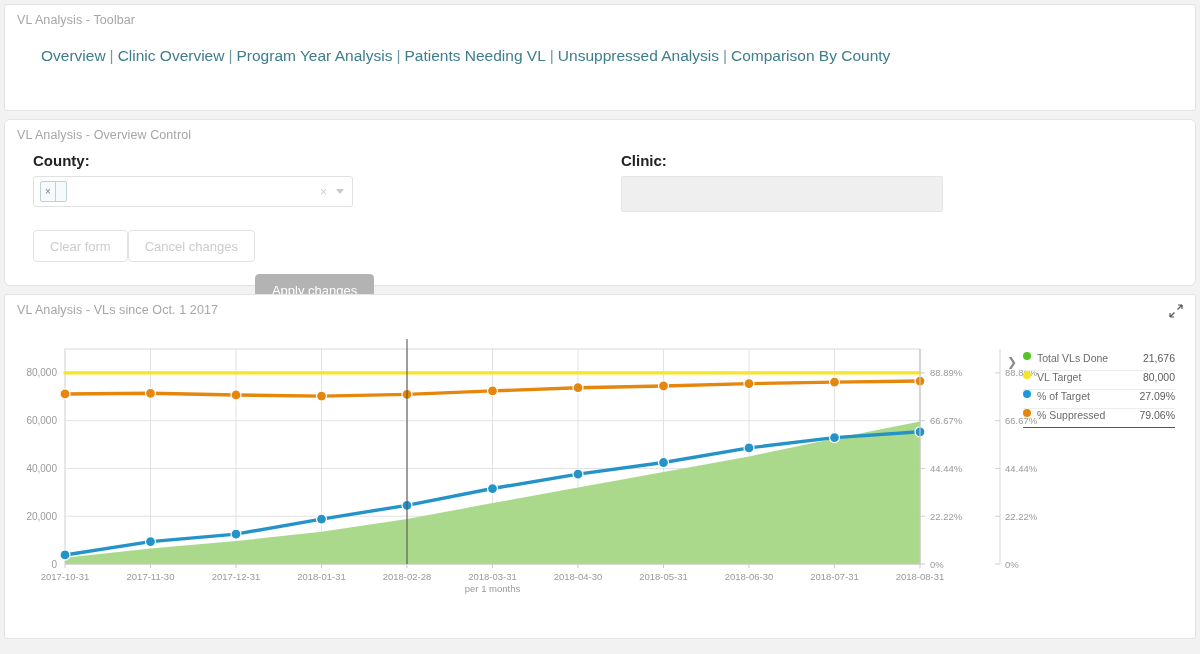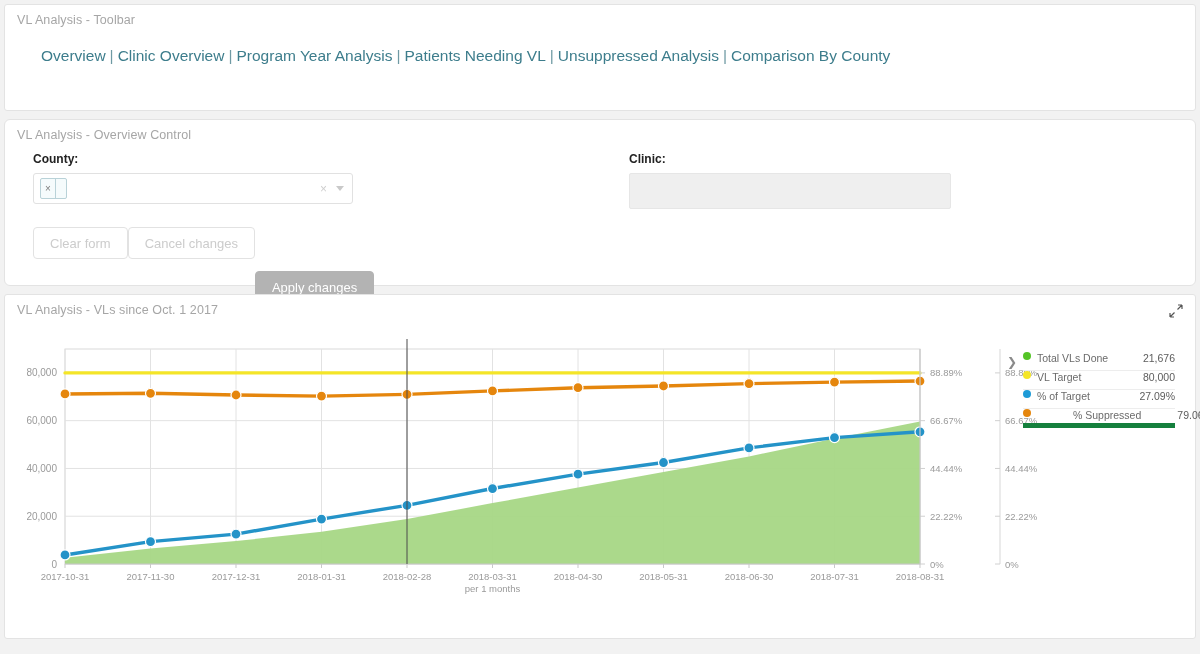--- a/index.html
+++ b/index.html
@@ -37,23 +37,23 @@
     color: #3d7d8c;
     text-decoration: none;
     cursor: pointer;
   }
   .tb-sep { color: #6f9aa4; padding: 0 4px; }
 
   
   #control-panel { height: 167px; border-radius: 6px; }
   .ctrl-body { padding: 10px 28px 0 28px; display: flex; }
   .ctrl-col-left { width: 580px; }
-  .ctrl-col-right { width: 340px; margin-left: 16px; }
+  .ctrl-col-right { width: 340px; margin-left: 8px; }
   .field-label {
-    font-size: 12px;
+    font-size: 15px;
     font-weight: bold;
     color: #222;
     margin-bottom: 7px;
   }
   .multiselect {
     height: 31px;
     border: 1px solid #e1e1e1;
     border-radius: 3px;
     background: #fff;
     display: flex;
@@ -161,21 +161,21 @@
     color: #8a8a8a;
     font-size: 12px;
     cursor: pointer;
   }
   .legend-row {
     display: flex;
     height: 19px;
     border-bottom: 1px solid #ededed;
     cursor: pointer;
   }
-  .legend-row:last-child { border-bottom: 5px solid #15803d; gap: 36px; }
+  .legend-row:last-child { border-bottom: 1px solid #15803d; }
   .legend-dot {
     width: 8px; height: 8px;
     border-radius: 50%;
     margin-right: 6px;
     flex: 0 0 auto;
   }
   .legend-name { flex: 1 1 auto; white-space: nowrap; }
   .legend-val { text-align: right; white-space: nowrap; color: #5c5c5c; }
 
   .axis-text { font-size: 10px; fill: #9a9a9a; font-family: "Liberation Sans", sans-serif; }

